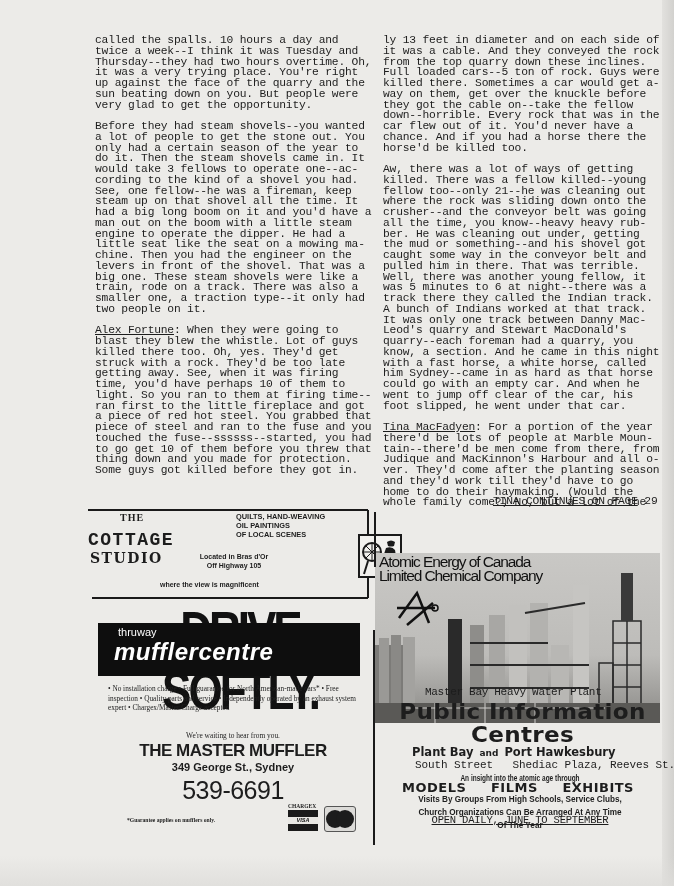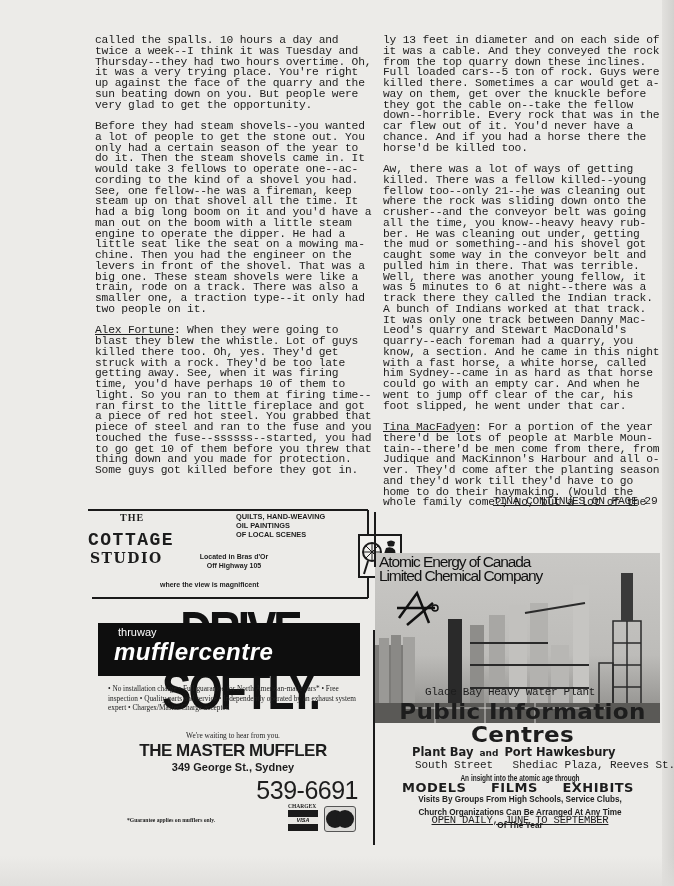--- a/index.html
+++ b/index.html
@@ -89,21 +89,21 @@
   }
   .master {
     position: absolute; left: 108px; top: 741px; width: 250px; text-align: center;
     font-family: "Liberation Sans", sans-serif; font-weight: bold; font-size: 17px; letter-spacing: -0.5px;
   }
   .address {
     position: absolute; left: 108px; top: 761px; width: 250px; text-align: center;
     font-family: "Liberation Sans", sans-serif; font-weight: bold; font-size: 11px;
   }
   .phone {
-    position: absolute; left: 108px; top: 776px; width: 250px; text-align: right;
+    position: absolute; left: 108px; top: 776px; width: 250px; text-align: center;
     font-family: "Liberation Sans", sans-serif; font-size: 25px; letter-spacing: -0.5px;
   }
   .chargex-label {
     position: absolute; left: 288px; top: 803px; font-family: "Liberation Serif", serif;
     font-size: 5.5px; font-weight: bold;
   }
   .visa-card {
     position: absolute; left: 288px; top: 810px; width: 30px; height: 21px;
     background: #1a1a1a;
   }
@@ -379,21 +379,21 @@
       <circle cx="60" cy="55" r="3" stroke-width="1.5"></circle>
     </g>
   </svg>
   <div class="title">
     <div>Atomic Energy of Canada</div>
     <div>Limited Chemical Company</div>
   </div>
 </div>
 <div class="vline" style="left:374px;top:512px;height:55px;"></div>
 
-<div class="plant-caption">Glace Bay Heavy Water Plant</div>
+<div class="plant-caption">Master Bay Heavy Water Plant</div>
 <div class="pic">
   <div>Public Information</div>
   <div>Centres</div>
 </div>
 <div class="pic-places">
   <span>Plant Bay</span><span class="and">and</span><span>Port Hawkesbury</span>
 </div>
 <div class="pic-streets"><span>South Street</span>   <span>Shediac Plaza, Reeves St.</span></div>
 <div class="insight">An insight into the atomic age through</div>
 <div class="mfe">

